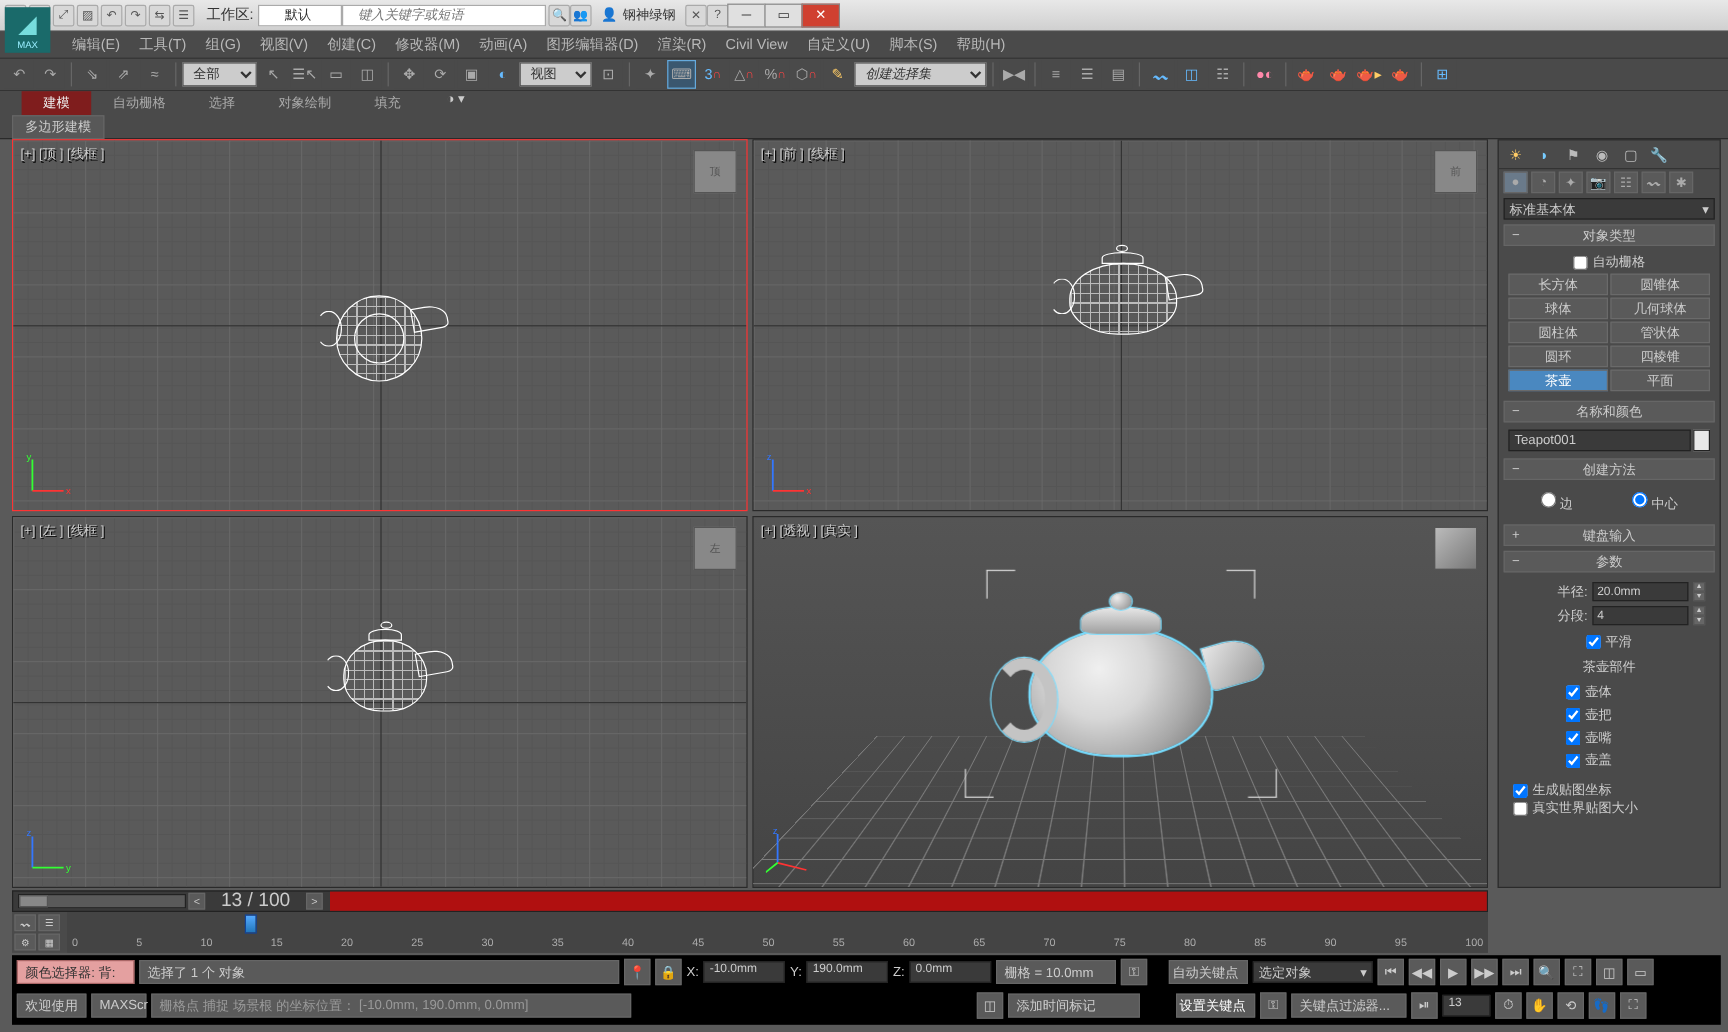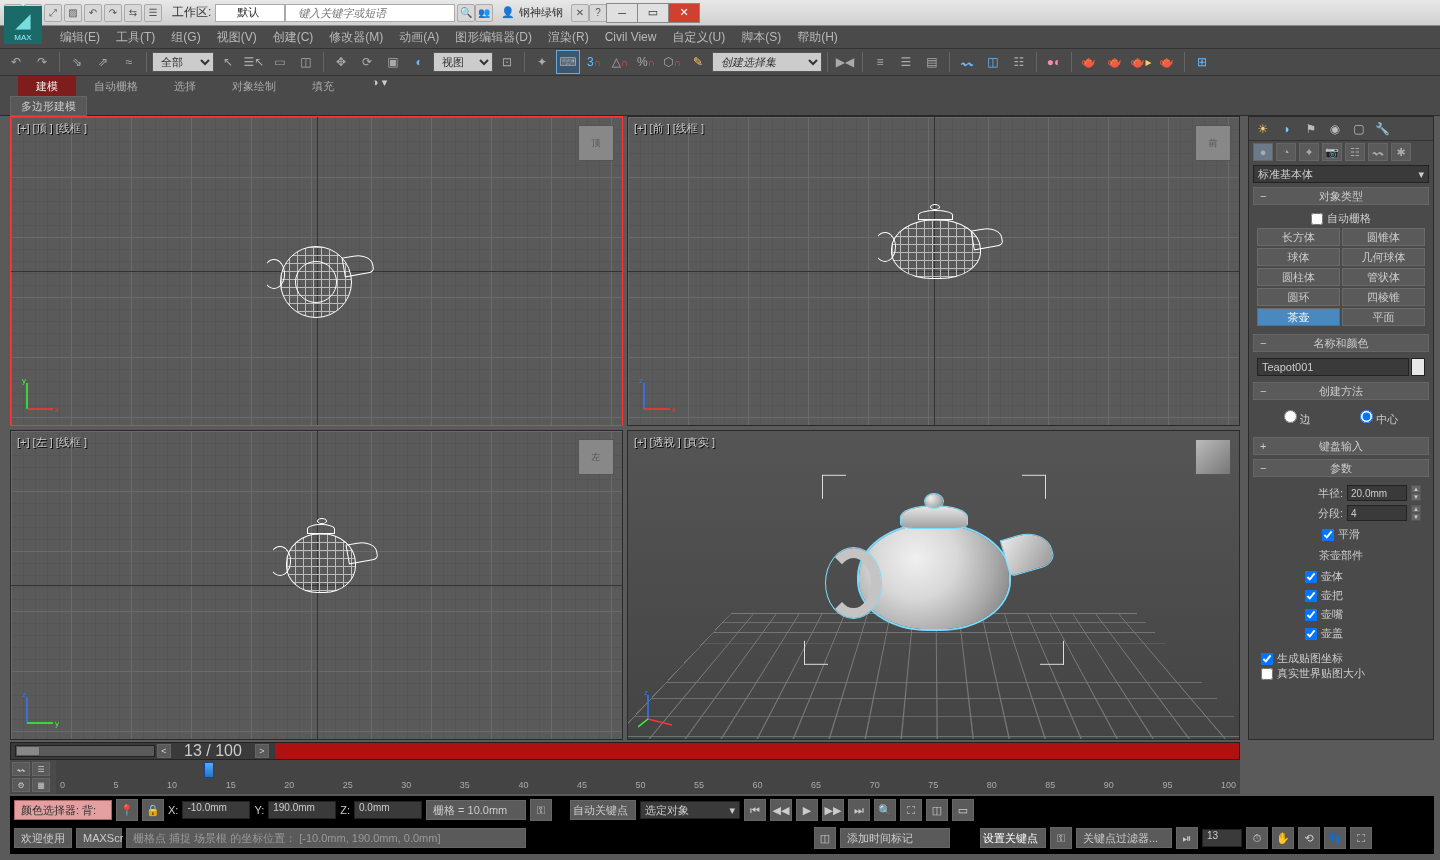--- a/index.html
+++ b/index.html
@@ -86,21 +86,21 @@
 .cmdpanel .objgrid { display:grid; grid-template-columns:1fr 1fr; gap:2px; padding:2px; }
 .cmdpanel .objbtn { height:18px; background:#5a5a5a; border:1px solid #6a6a6a; color:#ccc; font-size:11px; display:flex; align-items:center; justify-content:center; }
 .cmdpanel .objbtn.sel { background:#4a88c0; color:#fff; }
 .cmdpanel .chk { display:flex; align-items:center; gap:4px; justify-content:center; font-size:11px; }
 .cmdpanel .chk input { width:12px; height:12px; }
 .cmdpanel .namefield { display:flex; gap:2px; padding:0 2px; }
 .cmdpanel .namefield input { flex:1; background:#3a3a3a; border:1px solid #222; color:#ccc; height:18px; padding:0 4px; font-size:11px; }
 .cmdpanel .namefield .swatch { width:18px; height:18px; background:#e8e8e8; border:1px solid #222; }
 .cmdpanel .radios { display:flex; justify-content:space-around; padding:4px; font-size:11px; }
 .cmdpanel .prow { display:flex; align-items:center; justify-content:flex-end; gap:4px; padding:2px 6px; font-size:11px; }
-.cmdpanel .prow .spin { width:60px; height:16px; background:#3a3a3a; border:1px solid #222; color:#ccc; padding:0 3px; font-size:10px; display:flex; align-items:center; }
+.cmdpanel .prow .spin { width:80px; height:16px; background:#3a3a3a; border:1px solid #222; color:#ccc; padding:0 3px; font-size:10px; display:flex; align-items:center; }
 .cmdpanel .prow .arrows { width:10px; height:16px; background:#666; display:flex; flex-direction:column; }
 .cmdpanel .prow .arrows span { flex:1; font-size:6px; display:flex; align-items:center; justify-content:center; border:1px solid #555; }
 .cmdpanel .plist { padding:2px 10px; }
 .cmdpanel .plist .chk { justify-content:flex-start; padding:2px 0 2px 40px; }
 .trackbar { position:absolute; left:10px; right:200px; bottom:100px; height:18px; background:#3a3a3a; display:flex; align-items:center; border:1px solid #222; }
 .trackbar .slider { width:140px; height:12px; background:#5a5a5a; margin-left:4px; border:1px solid #222; position:relative; }
 .trackbar .slider .thumb { position:absolute; left:0; width:24px; height:10px; background:#888; border:1px solid #555; }
 .trackbar .nav { width:14px; height:14px; background:#5a5a5a; border:1px solid #666; color:#ccc; margin:0 2px; font-size:9px; display:flex; align-items:center; justify-content:center; }
 .trackbar .frame { width:80px; text-align:center; font-size:16px; }
 .trackbar .redtrack { flex:1; height:100%; background:#b01010; margin-left:4px; }
@@ -471,20 +471,21 @@
         <span>90</span>
         <span>95</span>
         <span>100</span>
     </div>
   </div>
 </div>
 
 <div class="status">
   <div class="row">
     <div class="panel pink" style="width:98px">颜色选择器:  背:</div>
+    <div class="panel" style="flex:0 0 400px">选择了 1 个 对象</div>
     <div class="btn">📍</div>
     <div class="btn">🔒</div>
     <span>X:</span>
     <div class="coord">-10.0mm</div>
     <span>Y:</span>
     <div class="coord">190.0mm</div>
     <span>Z:</span>
     <div class="coord">0.0mm</div>
     <div class="panel" style="width:100px">栅格 = 10.0mm</div>
     <div class="btn">⚿</div>

